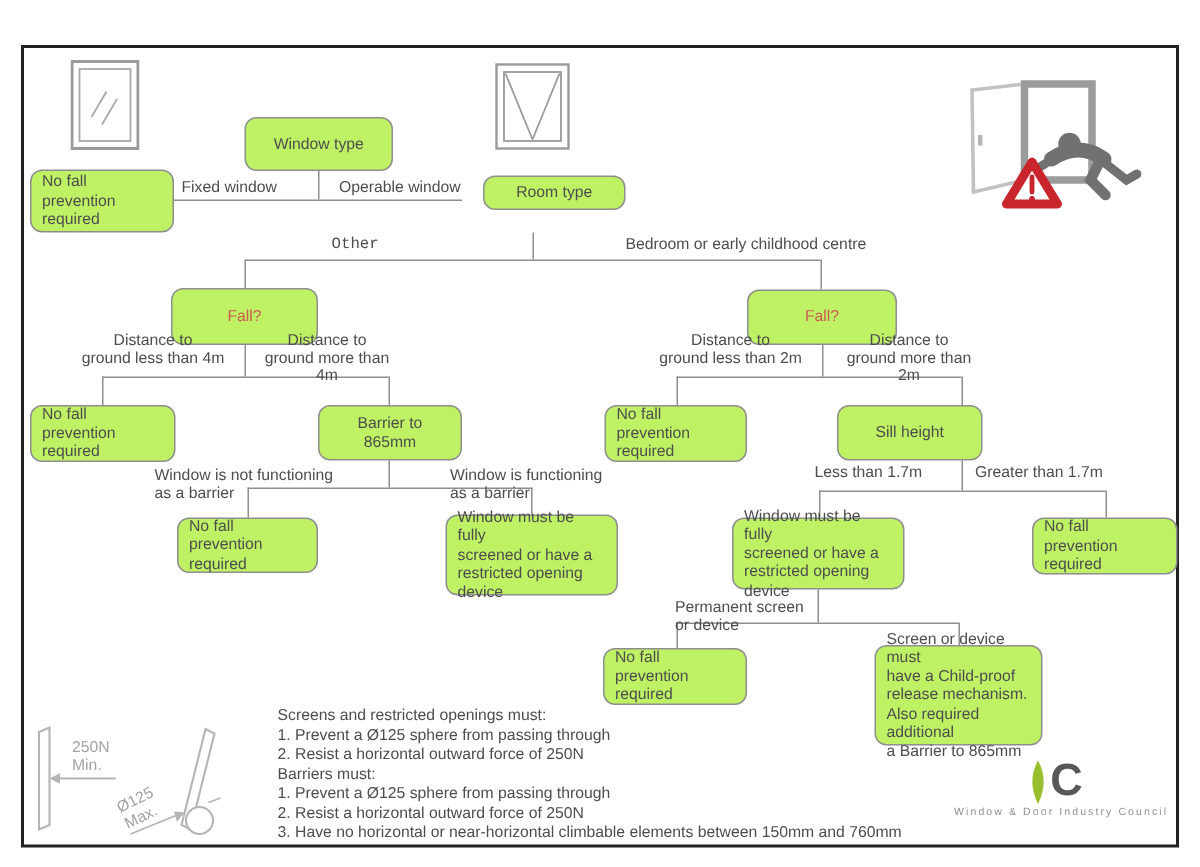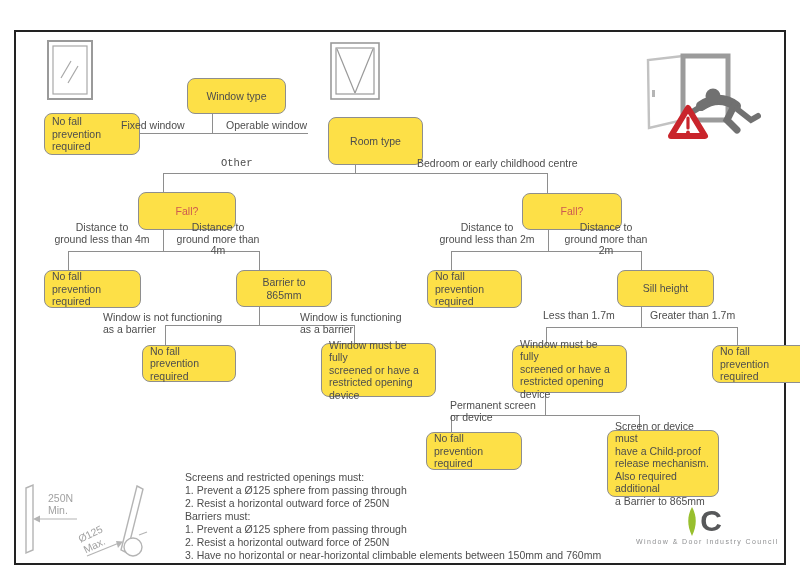--- a/index.html
+++ b/index.html
@@ -2,23 +2,23 @@
 <html><head>
 <meta charset="utf-8">
 <style>
   html,body{margin:0;padding:0;background:#ffffff;}
   #canvas{position:relative;width:800px;height:578px;background:#fff;overflow:hidden;
           font-family:"Liberation Sans","DejaVu Sans",sans-serif;}
   .title{position:absolute;left:8px;top:5px;font-size:14px;font-weight:bold;color:#111;
          letter-spacing:.2px;white-space:nowrap;}
   .panel{position:absolute;left:14px;top:30px;width:768px;height:531px;border:2px solid #222;}
   .ln{position:absolute;background:#8e8e8e;}
-  .box{position:absolute;border:1px solid #8e8e8e;border-radius:8px;background:#fde047;
+  .box{position:absolute;border:1px solid #8e8e8e;border-radius:8px;background:#bef264;
        color:#4d4d4d;font-size:10.5px;line-height:12.5px;white-space:pre-line;
-       display:flex;align-items:center;padding:2px 7px;box-sizing:border-box;margin-left:24px;}
+       display:flex;align-items:center;padding:2px 7px;box-sizing:border-box;}
   .ctr{justify-content:center;text-align:center;}
   .red{color:#cd5a50;}
   .lbl{position:absolute;color:#4d4d4d;font-size:10.5px;line-height:11.5px;
        white-space:pre-line;}
   .lblc{text-align:center;}
   .nowrap{white-space:nowrap;}
   .notes{position:absolute;left:185px;top:471px;color:#4d4d4d;font-size:10.5px;
          line-height:13px;white-space:nowrap;}
   .dim{position:absolute;color:#a2a2a2;font-size:10.5px;line-height:12px;white-space:pre-line;}
   .logo{position:absolute;left:636px;top:506px;width:136px;text-align:center;}
@@ -89,34 +89,34 @@
   <div class="ln" style="left:546px;top:327px;width:1px;height:18px;"></div>
   <div class="ln" style="left:737px;top:327px;width:1px;height:18px;"></div>
   <div class="ln" style="left:545px;top:393px;width:1px;height:22px;"></div>
   <div class="ln" style="left:451px;top:415px;width:188px;height:1px;"></div>
   <div class="ln" style="left:451px;top:415px;width:1px;height:17px;"></div>
   <div class="ln" style="left:639px;top:415px;width:1px;height:15px;"></div>
 
   <div class="box ctr" style="left:163px;top:78px;width:99px;height:36px;">Window type</div>
   <div class="box" style="left:20px;top:113px;width:96px;height:42px;">No fall prevention
 required</div>
-  <div class="box ctr" style="left:304px;top:117px;width:95px;height:48px;">Room type</div>
+  <div class="box ctr" style="left:322px;top:117px;width:95px;height:23px;">Room type</div>
   <div class="box ctr red" style="left:114px;top:192px;width:98px;height:38px;">Fall?</div>
   <div class="box ctr red" style="left:498px;top:193px;width:100px;height:37px;">Fall?</div>
   <div class="box" style="left:20px;top:270px;width:97px;height:38px;">No fall prevention
 required</div>
   <div class="box ctr" style="left:212px;top:270px;width:96px;height:37px;">Barrier to 865mm</div>
   <div class="box" style="left:118px;top:345px;width:94px;height:37px;">No fall prevention
 required</div>
   <div class="box" style="left:297px;top:343px;width:115px;height:54px;">Window must be fully
 screened or have a
 restricted opening device</div>
   <div class="box" style="left:403px;top:270px;width:95px;height:38px;">No fall prevention
 required</div>
-  <div class="box ctr" style="left:593px;top:270px;width:97px;height:37px;">Sill height</div>
+  <div class="box ctr" style="left:558px;top:270px;width:97px;height:37px;">Sill height</div>
   <div class="box" style="left:488px;top:345px;width:115px;height:48px;">Window must be fully
 screened or have a
 restricted opening device</div>
   <div class="box" style="left:688px;top:345px;width:97px;height:38px;">No fall prevention
 required</div>
   <div class="box" style="left:402px;top:432px;width:96px;height:38px;">No fall prevention
 required</div>
   <div class="box" style="left:583px;top:430px;width:112px;height:67px;">Screen or device must
 have a Child-proof
 release mechanism.

